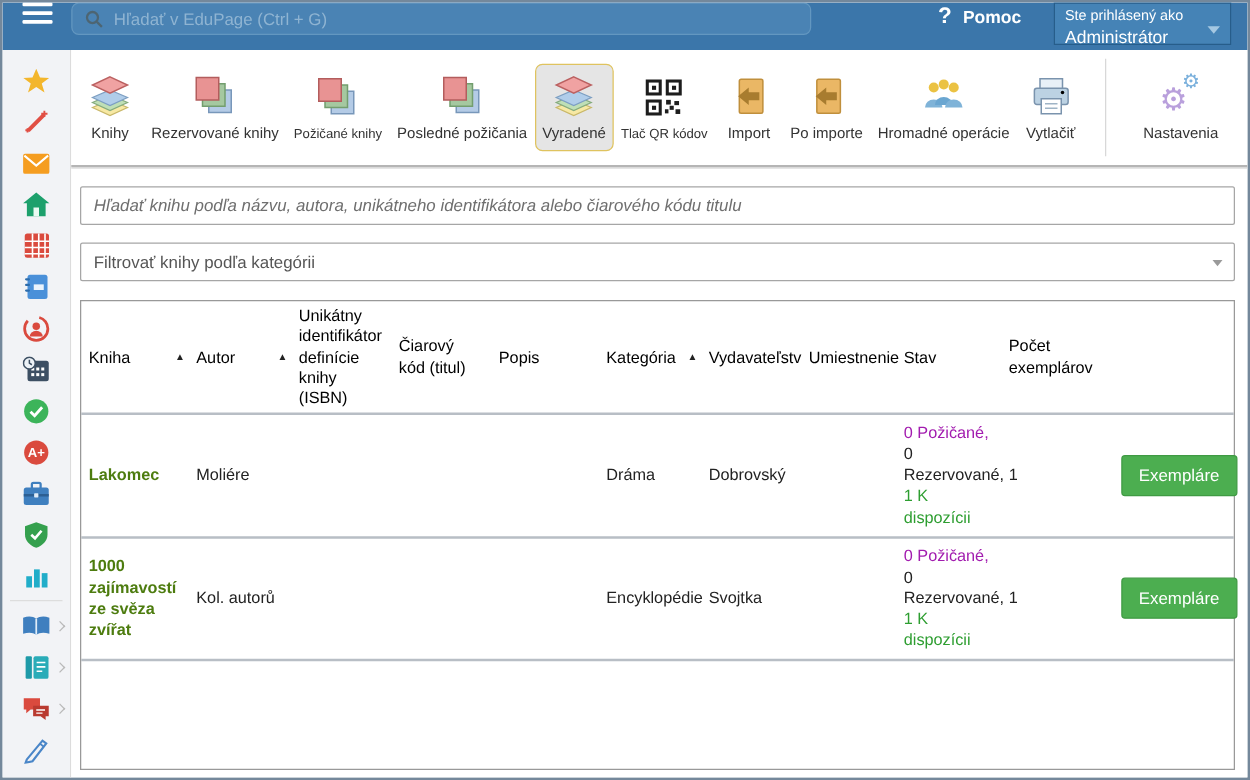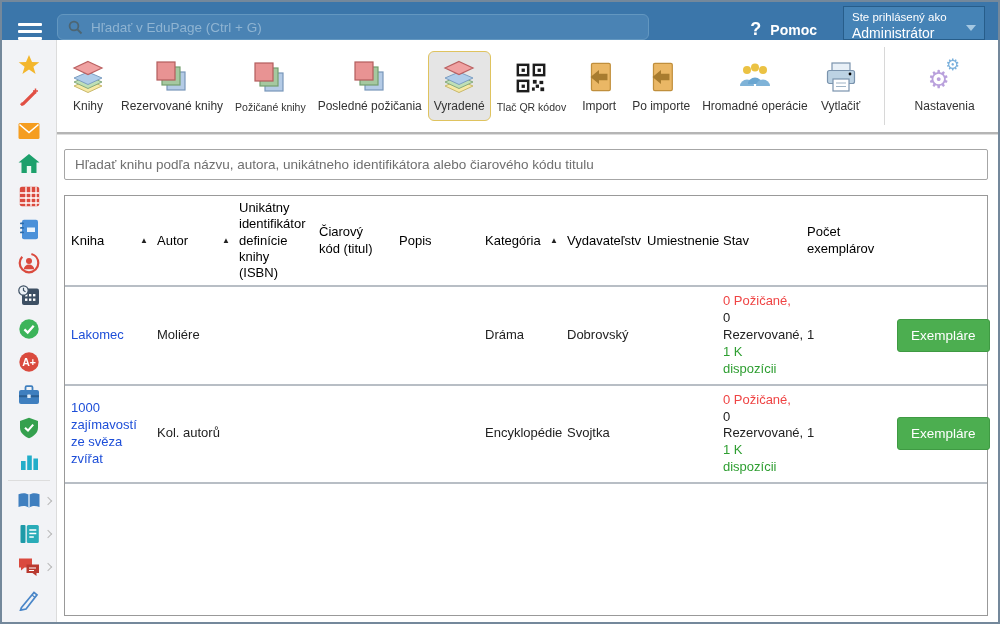--- a/index.html
+++ b/index.html
@@ -1,21 +1,21 @@
 <!DOCTYPE html>
 <html><head>
 <meta charset="utf-8">
 <style>
   * { margin:0; padding:0; box-sizing:border-box; }
   body { font-family:"Liberation Sans", sans-serif; background:#fff; }
   .window { width:1000px; height:624px; border:2px solid #74889b; position:relative;
             display:flex; flex-direction:column; overflow:hidden; background:#fff; }
 
   
-  .topbar { height:38px; background:#3b76aa; display:flex; align-items:flex-end; flex-shrink:0; }
+  .topbar { height:38px; background:#3b76aa; display:flex; align-items:flex-start; flex-shrink:0; }
   .hamburger { width:55px; display:flex; flex-direction:column; align-items:center; gap:4px; cursor:pointer; }
   .hamburger span { width:24px; height:3px; background:#fff; border-radius:1px; }
   .topsearch { width:592px; height:26px; background:#4a83b4; border:1px solid #6397c0; border-radius:6px;
                display:flex; align-items:center; padding-left:10px; gap:8px; }
   .topsearch input { background:transparent; border:none; outline:none; color:#cfe2f1; font-size:13.5px; width:520px; }
   .topsearch input::placeholder { color:#8fb4d2; }
   .tb-spacer { flex:1; }
   .help { display:flex; align-items:center; gap:9px; color:#fff; font-weight:bold; font-size:14px; margin-right:26px; cursor:pointer; }
   .help .qmark { font-size:18px; }
   .userbox { width:142px; height:34px; background:#4583b6; border:1px solid #275d8a; margin-right:13px;
@@ -46,40 +46,40 @@
   .tb-item.selected { background:#e5e5e5; border-color:#dfc35f; }
   .tb-sep { width:1px; height:78px; background:#d8d8d8; margin:0 24px 0 16px; }
   .icbox { height:38px; display:flex; align-items:center; justify-content:center; }
   .gearwrap { position:relative; width:38px; height:38px; }
   .gear1 { position:absolute; left:2px; top:8px; font-family:"DejaVu Sans", sans-serif; font-size:25px; color:#b9a0dc; }
   .gear2 { position:absolute; left:20px; top:-2px; font-family:"DejaVu Sans", sans-serif; font-size:16px; color:#7ab0dc; }
 
   
   .content { flex:1; display:flex; flex-direction:column; padding:15px 10px 6px 7px; min-height:0; }
   .search-book { height:31px; border:1px solid #a6a6a6; border-radius:2px; width:100%; padding:0 10px;
-                 font-size:13.5px; color:#444; outline:none; font-family:"Liberation Sans", sans-serif; }
+                 font-size:13.5px; color:#444; outline:none; font-family:"Liberation Sans", sans-serif;font-style:italic; }
   .search-book::placeholder { color:#6f6f6f; }
   .filter-box { margin-top:14px; height:31px; border:1px solid #a6a6a6; border-radius:2px; display:flex;
                 align-items:center; padding:0 10px; font-size:13.5px; color:#555; position:relative; cursor:pointer; }
   .fcaret { position:absolute; right:9px; top:13px; width:0; height:0;
             border-left:4.5px solid transparent; border-right:4.5px solid transparent; border-top:5.5px solid #9a9a9a; }
 
   
   .grid-table { margin-top:15px; border:1px solid #999; flex:1; display:flex; flex-direction:column; min-height:0; }
   .t-head, .t-row { display:grid;
     grid-template-columns:86px 82px 80px 80px 86px 82px 80px 76px 84px 90px 1fr; }
   .t-head { min-height:88px; border-bottom:2px solid #b8bec5; align-items:center; }
   .hcell { font-size:13px; color:#000; padding:4px 14px 4px 6px; position:relative; line-height:1.25;
            display:flex; align-items:center; height:100%; cursor:pointer; }
   .sort { position:absolute; right:3px; top:50%; transform:translateY(-50%); font-size:8px; color:#222; }
   .t-row { min-height:90px; border-bottom:2px solid #b8bec5; align-items:center; }
   .t-row.r2 { min-height:86px; }
   .cell { font-size:13px; color:#222; padding:6px 6px; line-height:1.3; }
-  .cell.bold { font-weight:normal; color:#1d4ed8; }
-  .stav-red { color:#ef4444; }
+  .cell.bold { font-weight:bold; color:#4d7c0f; }
+  .stav-red { color:#a21caf; }
   .stav-green { color:#2e9e31; }
   .btn-exemplare { background:#4cae50; border:1px solid #3f9a43; color:#fff; font-size:13.5px;
                    padding:8px 13px; border-radius:3px; cursor:pointer; font-family:"Liberation Sans", sans-serif; }
   .t-filler { flex:1; }
 </style>
 </head>
 <body>
 
 <div class="window">
 
@@ -377,20 +377,24 @@
                 <span class="gear2">⚙</span>
               </div>
             </div>
           <span class="tb-label">Nastavenia</span>
         </div>
       </div>
 
       <div class="content">
         <input type="text" class="search-book" placeholder="Hľadať knihu podľa názvu, autora, unikátneho identifikátora alebo čiarového kódu titulu" style="">
 
+        <div class="filter-box">
+          <span>Filtrovať knihy podľa kategórii</span>
+          <div class="fcaret"></div>
+        </div>
 
         <div class="grid-table">
           <div class="t-head">
             <div class="hcell">
               <span>Kniha</span>
               <span class="sort">▲</span>
             </div>
             <div class="hcell">
               <span>Autor</span>
               <span class="sort">▲</span>

